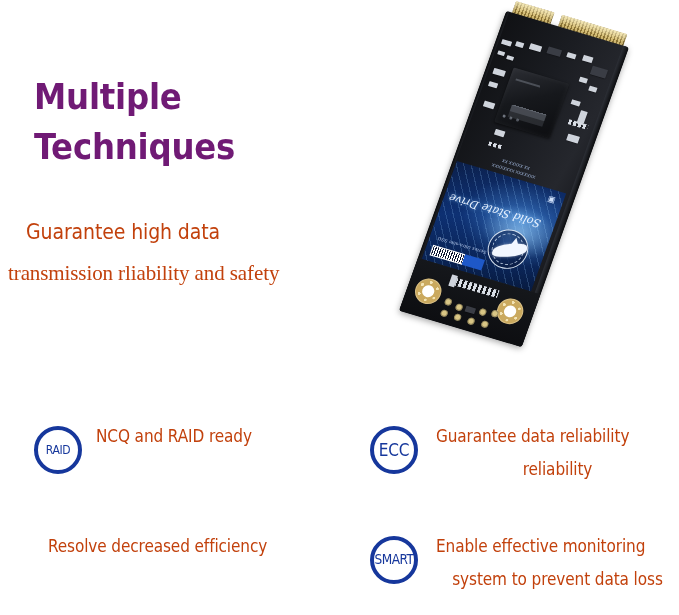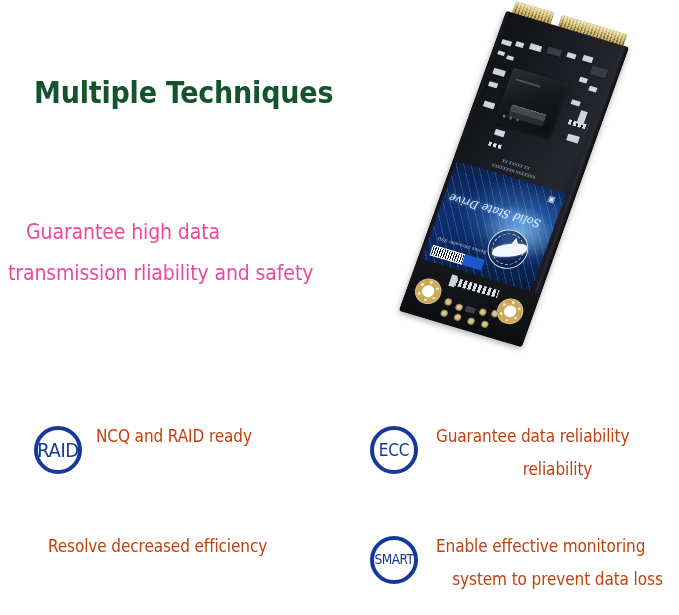--- a/index.html
+++ b/index.html
@@ -10,41 +10,41 @@
     position:relative;
     overflow:hidden;
   }
 
   
   .headline{
     position:absolute;
     left:34px; top:72px;
     width:330px;
     font-family:"DejaVu Sans Condensed","Liberation Sans",sans-serif;
-    font-size:30px;
+    font-size:36px;
     font-weight:700;
     line-height:1.38;
-    color:#14532d;
+    color:#701a75;
     letter-spacing:-0.2px;
   }
   .headline .l2{ display:block; padding-left:14px; }
 
   .subcopy{
     position:absolute;
     left:8px; top:212px;
     width:360px;
     font-family:"DejaVu Sans Condensed","Liberation Sans",sans-serif;
     font-size:21px;
     font-weight:400;
     line-height:1.95;
-    color:#ec4899;
+    color:#c2410c;
     letter-spacing:-0.1px;
   }
   .subcopy .ln1{ display:block; padding-left:18px; }
-  .subcopy .ln2{ display:block; padding-left:0px; }
+  .subcopy .ln2{ display:block; padding-left:0px;font-family:Liberation Serif, serif; }
 
   
   .features{
     position:absolute;
     left:0; top:404px;
     width:679px; height:211px;
   }
   .feat{ position:absolute; display:flex; align-items:flex-start; }
   .feat-raid { left:34px;  top:16px;  width:330px; }
   .feat-ecc  { left:370px; top:16px;  width:309px; }
@@ -67,21 +67,21 @@
   .badge .btxt{
     position:absolute;
     left:-6px; top:0;
     width:60px; height:48px;
     display:flex; align-items:center; justify-content:center;
     font-family:"DejaVu Sans Condensed","Liberation Sans",sans-serif;
     font-weight:400;
     color:#16379c;
     line-height:1;
   }
-  .badge.len4 .btxt{ font-size:20px; letter-spacing:-0.4px; }
+  .badge.len4 .btxt{ font-size:12px; letter-spacing:-0.4px; }
   .badge.len3 .btxt{ font-size:17px; letter-spacing:-0.2px; }
   .badge.len5 .btxt{ font-size:13.5px; letter-spacing:-0.5px; }
 
   .feat-text{
     flex:1 1 auto;
     padding-left:14px;
     font-family:"DejaVu Sans Condensed","Liberation Sans",sans-serif;
     font-size:17px;
     line-height:1.95;
     color:#c2410c;

